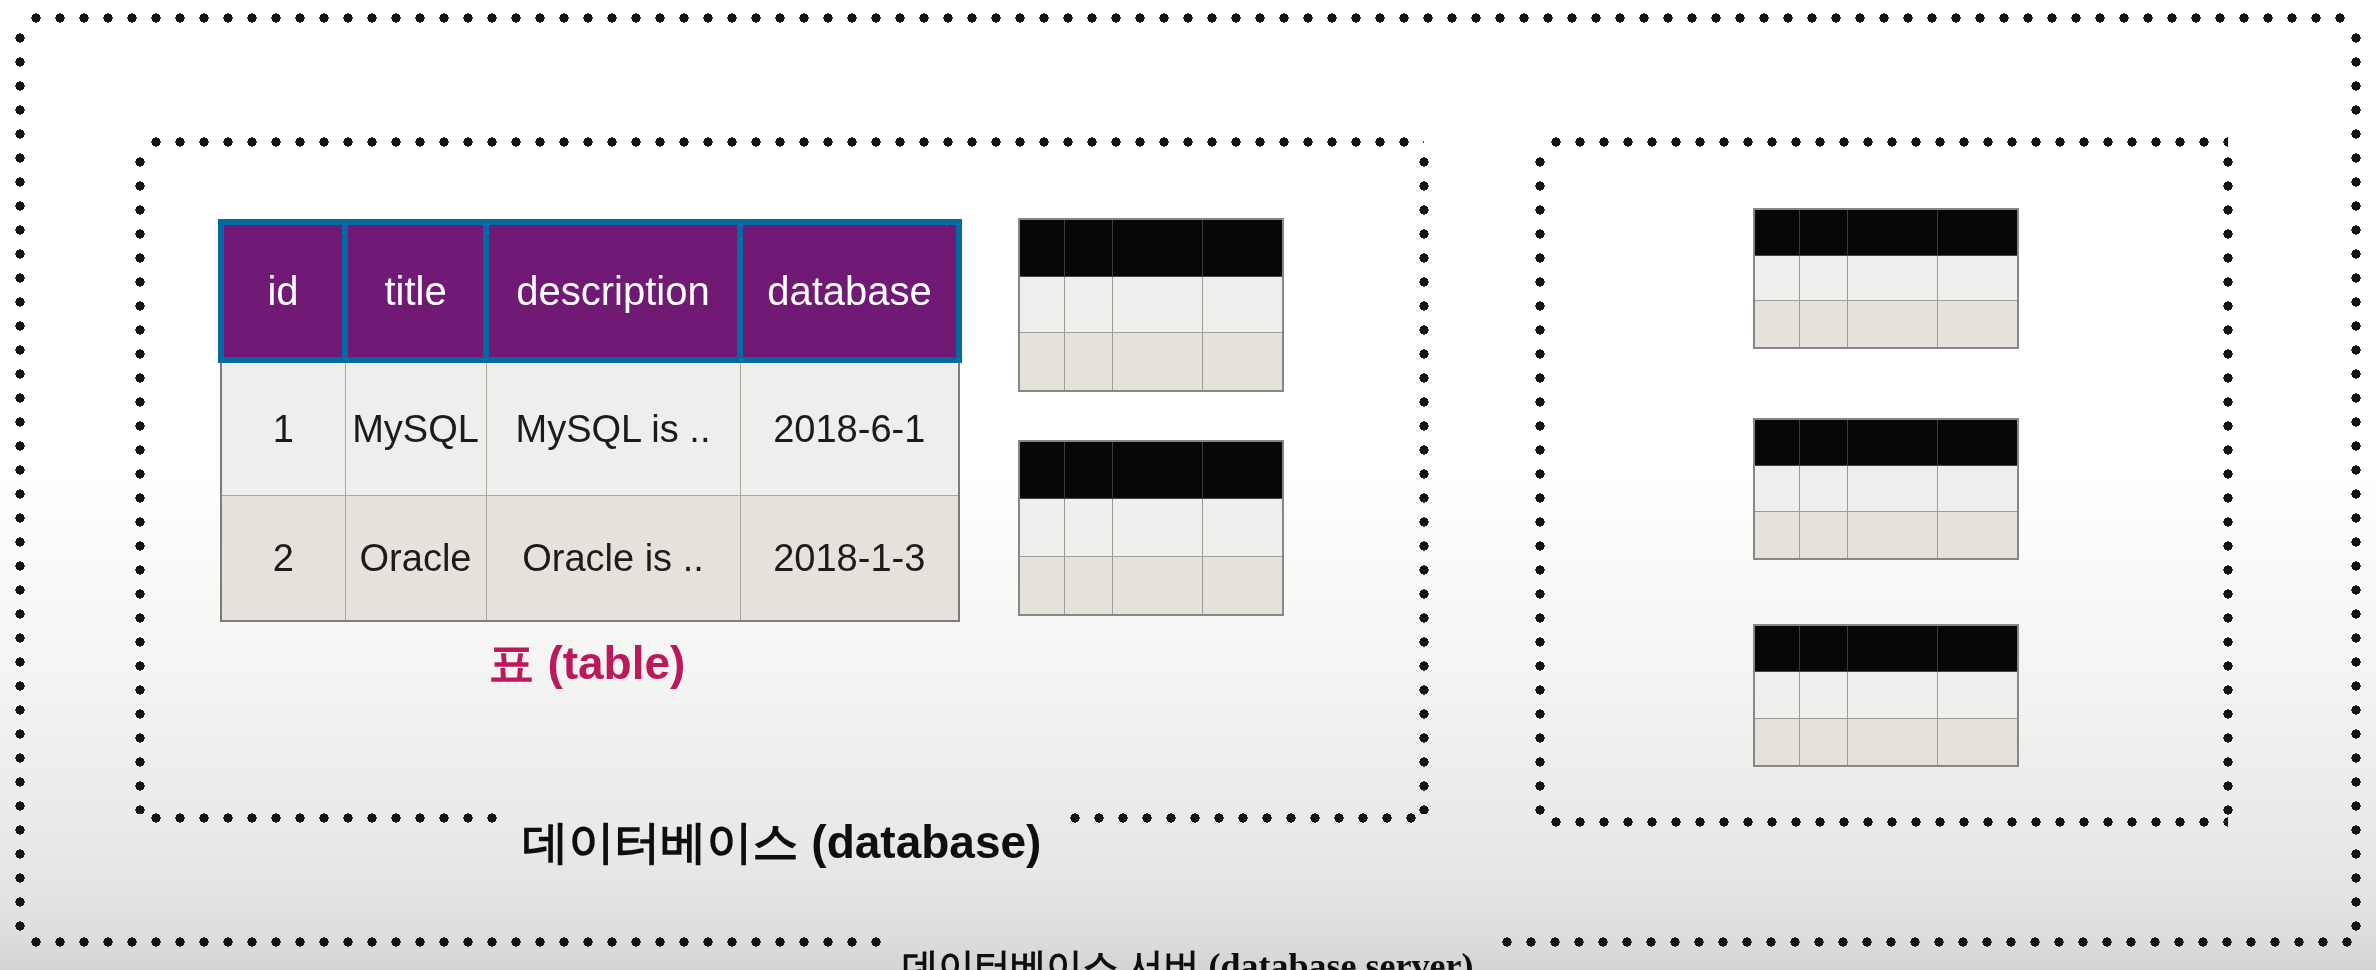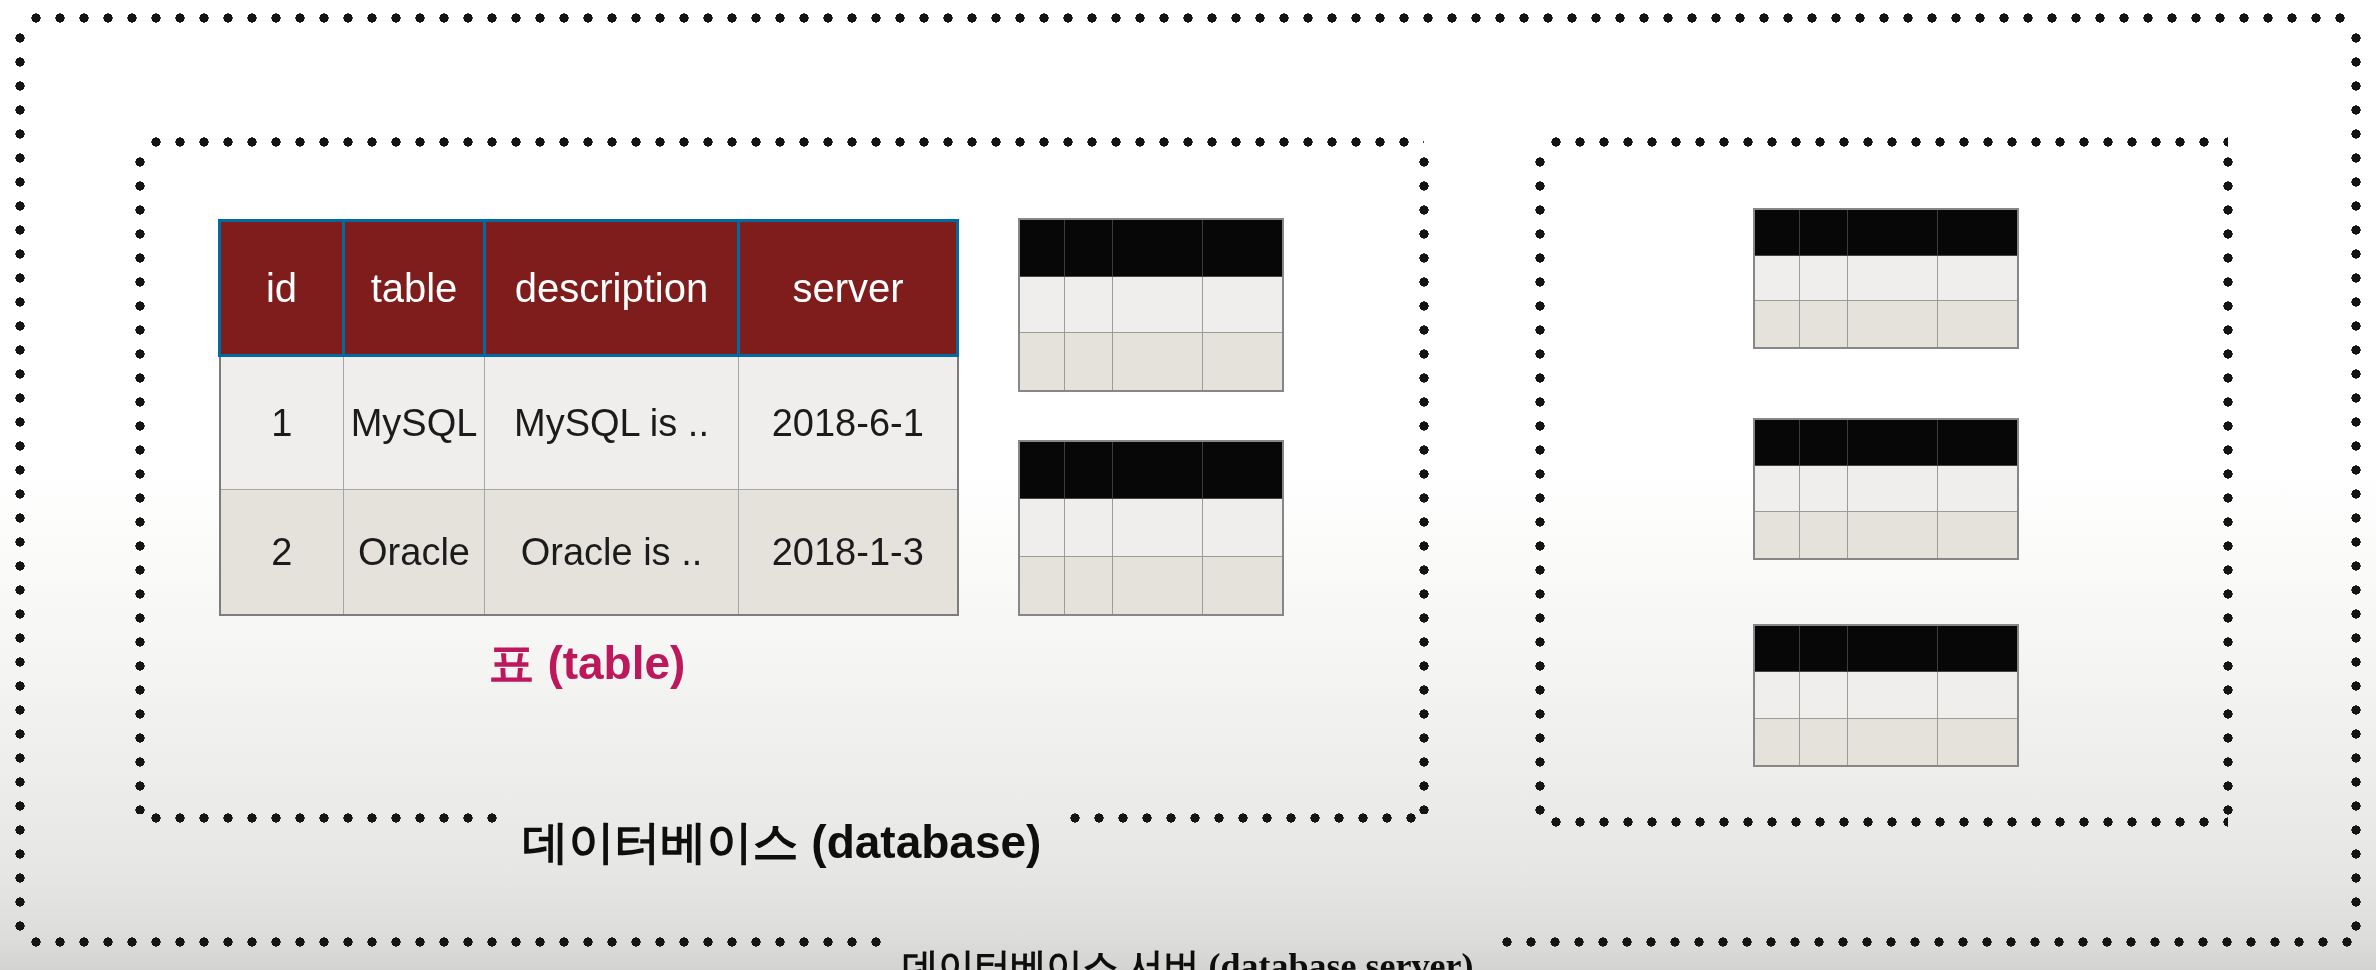--- a/index.html
+++ b/index.html
@@ -57,25 +57,25 @@
     position: absolute;
     left: 218px; top: 219px;
     width: 738px; height: 382px;
     border-collapse: collapse;
     table-layout: fixed;
     border: 2px solid #7c7c7c;
     text-align: center;
     color: #1b1b1b;
   }
   table.records th {
-    background: #7f1d1d;
+    background: #701a75;
     color: #ffffff;
     font-weight: normal;
     font-size: 40px;
-    border: 3px solid #0369a1;
+    border: 6px solid #0369a1;
     height: 130px;
   }
   table.records td {
     font-size: 38px;
     border: 1px solid #a6a6a2;
     vertical-align: middle;
   }
   table.records tr.row-light td { background: #efeeec; height: 130px; }
   table.records tr.row-dark  td { background: #e4e2da; height: 122px; }
 
@@ -139,23 +139,23 @@
 <table class="records">
   <colgroup>
     <col style="width:124px">
       <col style="width:141px">
       <col style="width:254px">
       <col style="width:219px">
   </colgroup>
   <thead>
     <tr>
       <th>id</th>
-      <th>table</th>
+      <th>title</th>
       <th>description</th>
-      <th>server</th>
+      <th>database</th>
     </tr>
   </thead>
   <tbody>
     <tr class="row-light">
       <td>1</td>
       <td>MySQL</td>
       <td>MySQL is ..</td>
       <td>2018-6-1</td>
     </tr>
     <tr class="row-dark">

